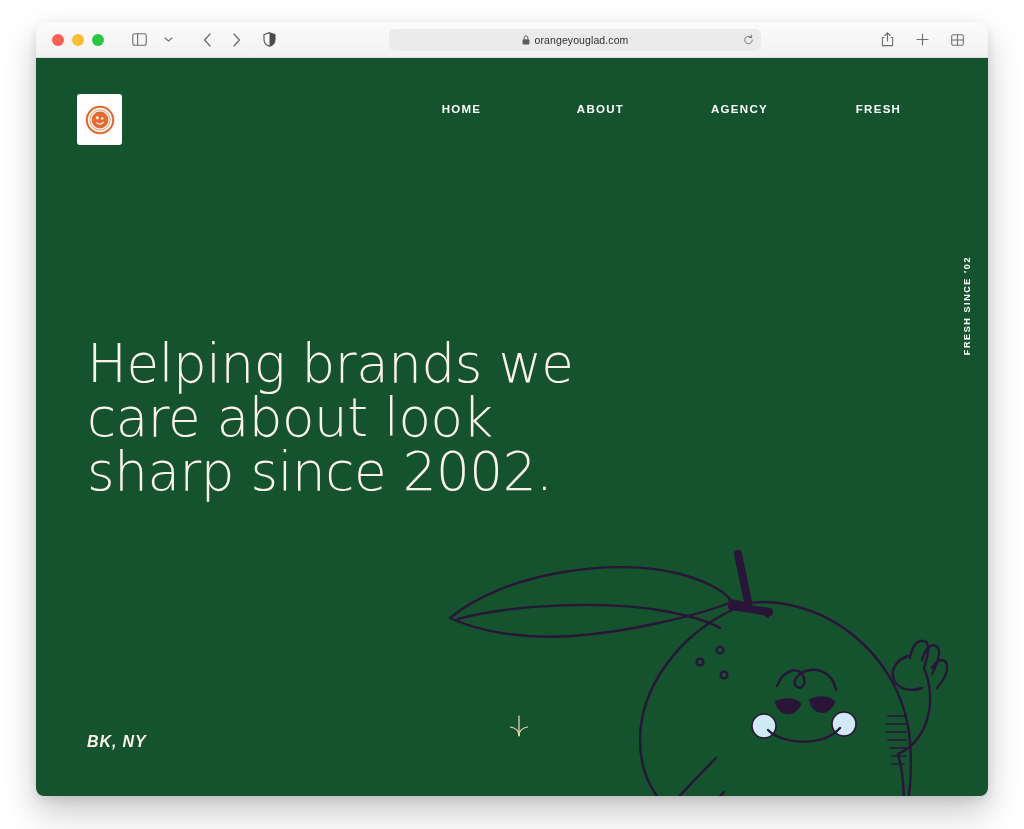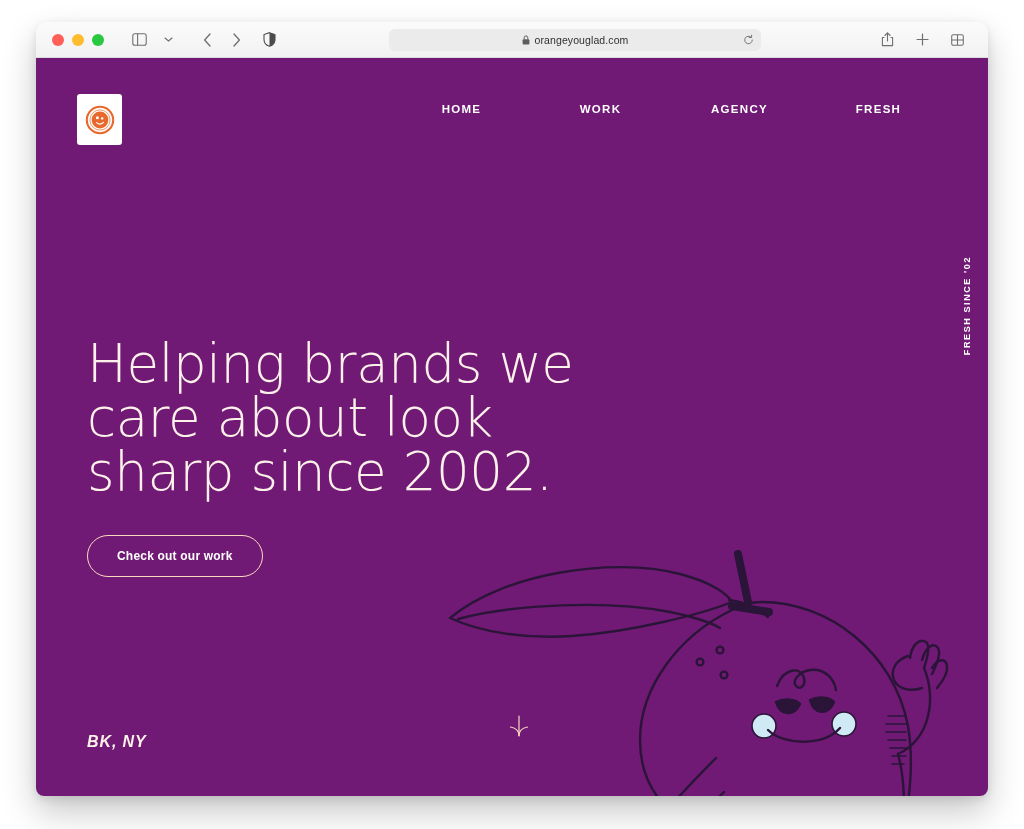--- a/index.html
+++ b/index.html
@@ -66,21 +66,21 @@
 
   .right-group { display:flex; align-items:center; gap:9px; margin-right:18px; color:#6f6f72; }
 
   
   .shield { margin-left:14px; color:#4c4c4f; display:flex; }
 
   
   .page {
     position:relative;
     height:738px;
-    background:#701a75;
+    background:#14532d;
     overflow:hidden;
   }
 
   
   .logo-tile {
     position:absolute; left:41px; top:36px;
     width:45px; height:51px;
     background:#ffffff;
     border-radius:3px;
     display:flex; align-items:center; justify-content:center;
@@ -267,32 +267,31 @@
         <circle cx="15" cy="15" r="10.1" fill="none" stroke="#f09a6a" stroke-width="1"></circle>
         <circle cx="15" cy="15" r="8.4" fill="#e8692e"></circle>
         <circle cx="12.4" cy="12.8" r="1.5" fill="#ffffff"></circle>
         <circle cx="17.2" cy="13.4" r="1.2" fill="#ffffff"></circle>
         <path d="M11.6 17.6 Q15 20.6 18.4 17.4" fill="none" stroke="#ffffff" stroke-width="1.2" stroke-linecap="round"></path>
       </svg>
     </div>
 
     <nav class="topnav">
       <a href="#">HOME</a>
-      <a href="#">WORK</a>
+      <a href="#">ABOUT</a>
       <a href="#">AGENCY</a>
       <a href="#">FRESH</a>
     </nav>
 
     <div class="side-label">FRESH SINCE '02</div>
 
     <div class="hero">
       <h1 class="headline">Helping brands we
 care about look
 sharp since 2002.</h1>
-      <a class="cta" href="#">Check out our work</a>
     </div>
 
     <div class="place">BK, NY</div>
 
     <div class="scroll-cue">
       <svg width="34" height="34" viewBox="0 0 34 34" fill="none" stroke="#fbd9bf" stroke-width="1.2" stroke-linecap="round">
         <path d="M17 6 V26"></path>
         <path d="M8.5 17 Q17 18.5 17 26 Q17 18.5 25.5 17"></path>
       </svg>
     </div>

